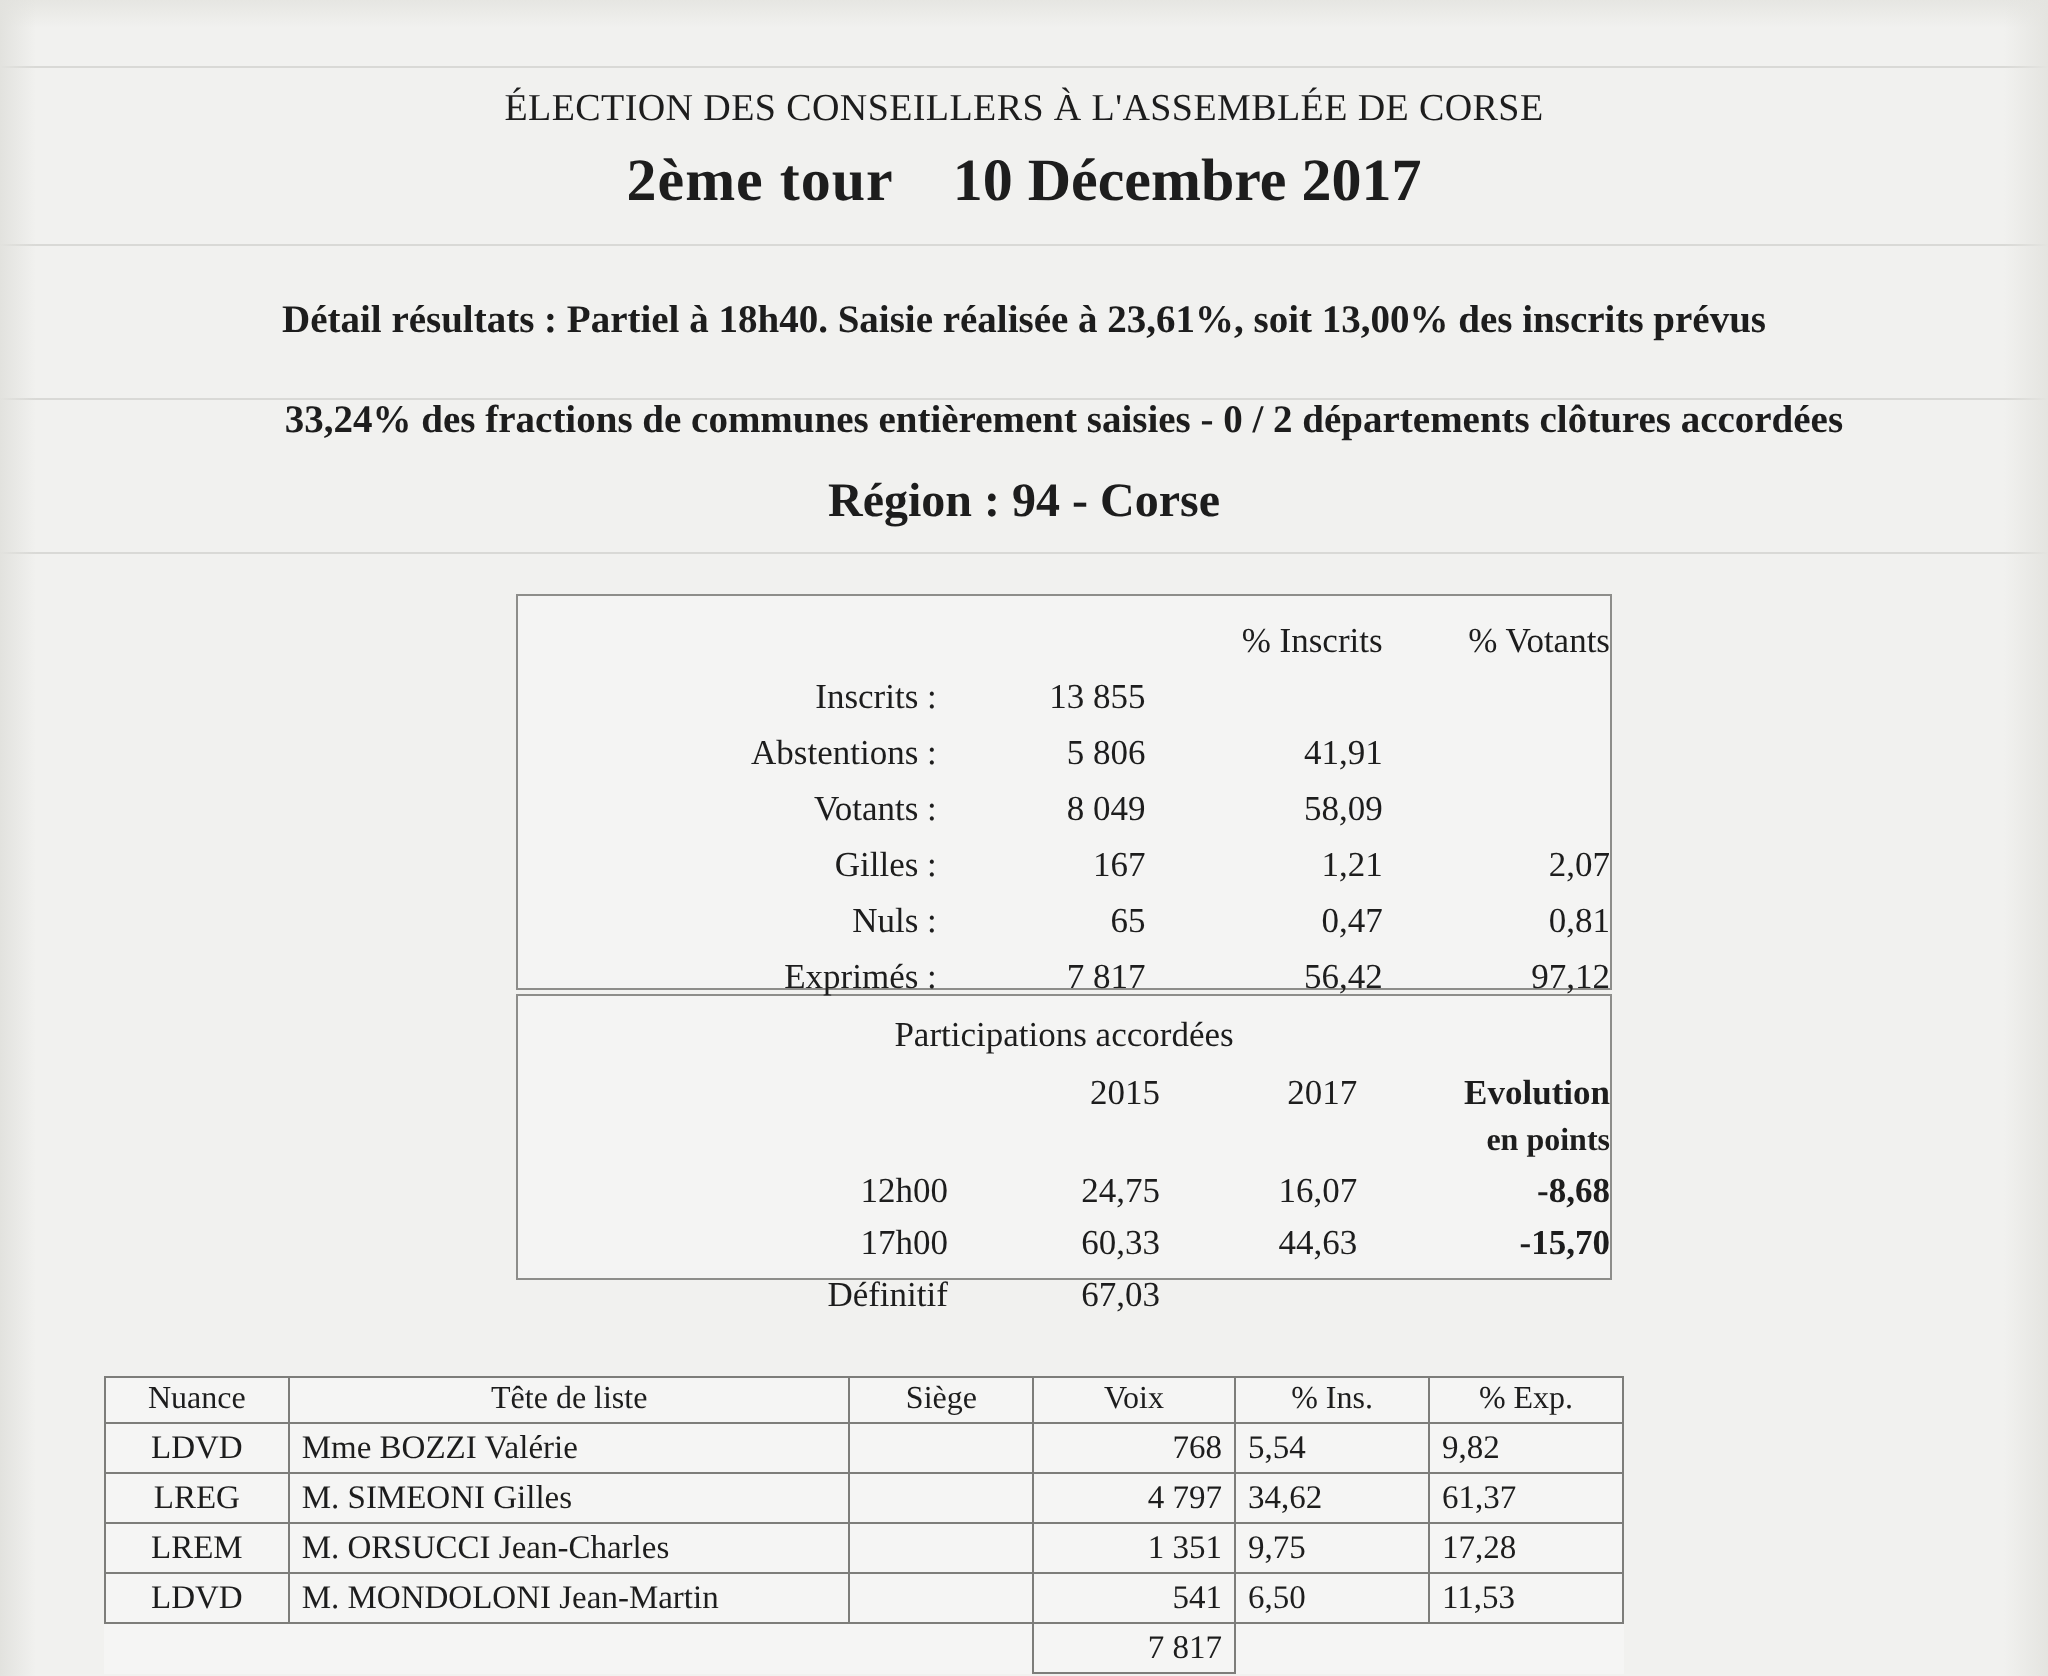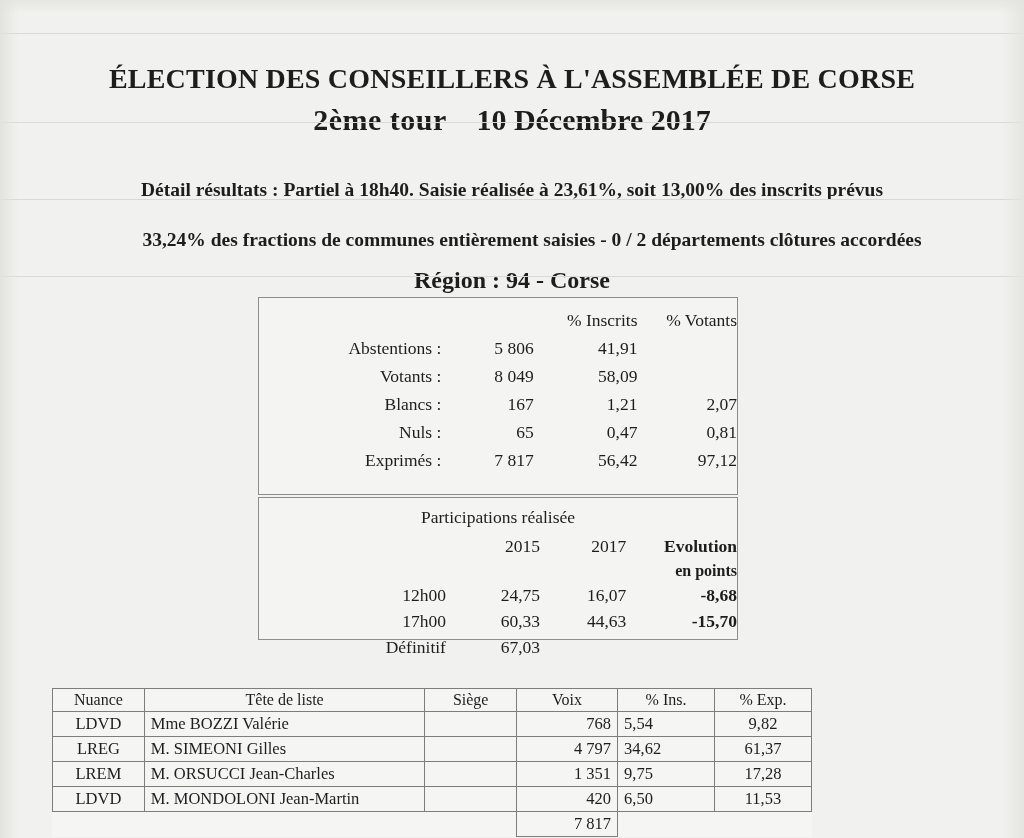--- a/index.html
+++ b/index.html
@@ -52,24 +52,23 @@
     width: 1024px;
     height: 838px;
   }
 
   
   .title-block {
     text-align: center;
     padding-top: 44px;
   }
   .title-main {
-    font-size: 28px;
-    font-weight: bold;
+    font-size: 19px;
+    font-weight: normal;
     letter-spacing: 0.2px;
-    margin-top: 19px;
   }
   .title-sub {
     font-size: 30px;
     font-weight: bold;
     margin-top: 8px;
   }
   .title-sub .tour { letter-spacing: 0.5px; }
   .title-sub .date { margin-left: 22px; }
 
   .detail-block {
@@ -90,21 +89,21 @@
     font-size: 24px;
     font-weight: bold;
     margin-top: 16px;
   }
 
   
   .boxes {
     position: absolute;
     left: 258px;
     top: 297px;
-    width: 480px;
+    width: 548px;
   }
   .box {
     border: 1px solid #8d8d8a;
     background: rgba(255,255,255,0.25);
     box-sizing: border-box;
   }
   .box.top {
     height: 198px;
     padding: 8px 0 0 0;
   }
@@ -160,21 +159,21 @@
     border: 1px solid #7d7d7a;
     padding: 2px 6px;
     font-weight: normal;
   }
   table.res th { text-align: center; font-size: 16px; }
   .col-nuance { width: 84px; text-align: center; }
   .col-tete { width: 296px; text-align: left; }
   .col-siege { width: 86px; text-align: center; }
   .col-voix { width: 98px; text-align: right; }
   .col-ins { width: 92px; text-align: left; }
-  .col-exp { width: 92px; text-align: center; }
+  .col-exp { width: 92px; text-align: left; }
 
   .res-total td {
     border: 1px solid #7d7d7a;
   }
   .borderless {
     border: none !important;
     background: transparent;
   }
 </style>
 </head>
@@ -209,33 +208,39 @@
     <div class="box top">
       <table class="stat">
         <tbody>
             <tr class="head-row">
           <td class="c-label"></td>
           <td class="c-val"></td>
           <td class="c-pi">% Inscrits</td>
           <td class="c-pv">% Votants</td>
         </tr>
         <tr>
+          <td class="c-label">Inscrits :</td>
+          <td class="c-val">13 855</td>
+          <td class="c-pi"></td>
+          <td class="c-pv"></td>
+        </tr>
+        <tr>
           <td class="c-label">Abstentions :</td>
           <td class="c-val">5 806</td>
           <td class="c-pi">41,91</td>
           <td class="c-pv"></td>
         </tr>
         <tr>
           <td class="c-label">Votants :</td>
           <td class="c-val">8 049</td>
           <td class="c-pi">58,09</td>
           <td class="c-pv"></td>
         </tr>
         <tr>
-          <td class="c-label">Blancs :</td>
+          <td class="c-label">Gilles :</td>
           <td class="c-val">167</td>
           <td class="c-pi">1,21</td>
           <td class="c-pv">2,07</td>
         </tr>
         <tr>
           <td class="c-label">Nuls :</td>
           <td class="c-val">65</td>
           <td class="c-pi">0,47</td>
           <td class="c-pv">0,81</td>
         </tr>
@@ -246,21 +251,21 @@
           <td class="c-pv">97,12</td>
         </tr>
       </tbody>
         </table>
     </div>
 
     <div class="box bottom">
       <table class="part">
         <tbody>
             <tr>
-          <td class="p-title" colspan="4">Participations réalisée</td>
+          <td class="p-title" colspan="4">Participations accordées</td>
         </tr>
         <tr>
           <td class="p-lab"></td>
           <td class="p-2015">2015</td>
           <td class="p-2017">2017</td>
           <td class="p-evo">Evolution</td>
         </tr>
         <tr>
           <td class="p-lab"></td>
           <td class="p-2015"></td>
@@ -322,21 +327,21 @@
         <td class="col-tete">M. ORSUCCI Jean-Charles</td>
         <td class="col-siege"></td>
         <td class="col-voix">1 351</td>
         <td class="col-ins">9,75</td>
         <td class="col-exp">17,28</td>
       </tr>
       <tr>
         <td class="col-nuance">LDVD</td>
         <td class="col-tete">M. MONDOLONI Jean-Martin</td>
         <td class="col-siege"></td>
-        <td class="col-voix">420</td>
+        <td class="col-voix">541</td>
         <td class="col-ins">6,50</td>
         <td class="col-exp">11,53</td>
       </tr>
       <tr class="res-total">
         <td class="col-nuance borderless"></td>
         <td class="col-tete borderless"></td>
         <td class="col-siege borderless"></td>
         <td class="col-voix">7 817</td>
         <td class="col-ins borderless"></td>
         <td class="col-exp borderless"></td>

